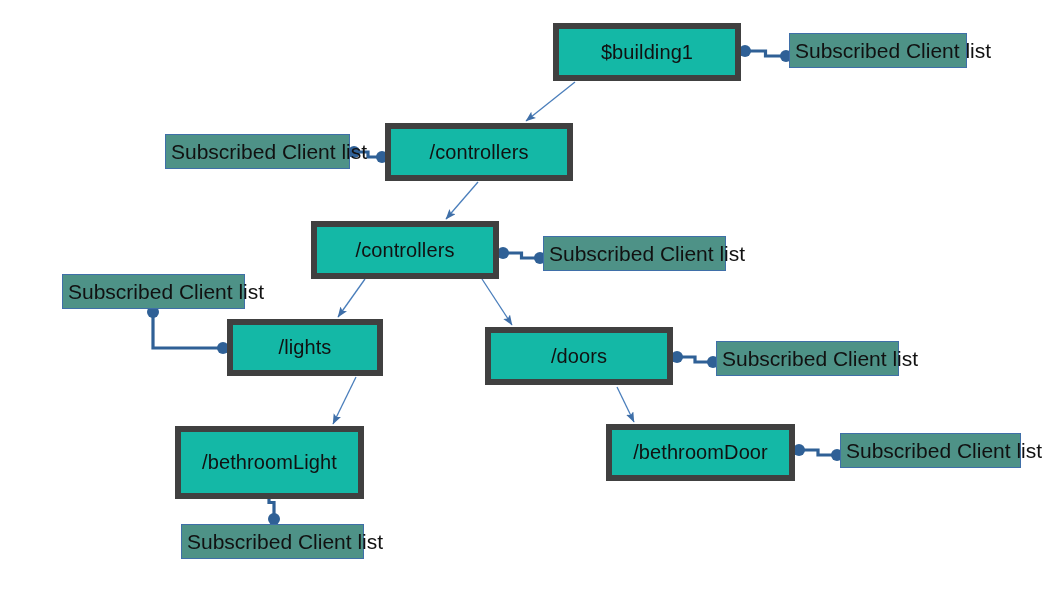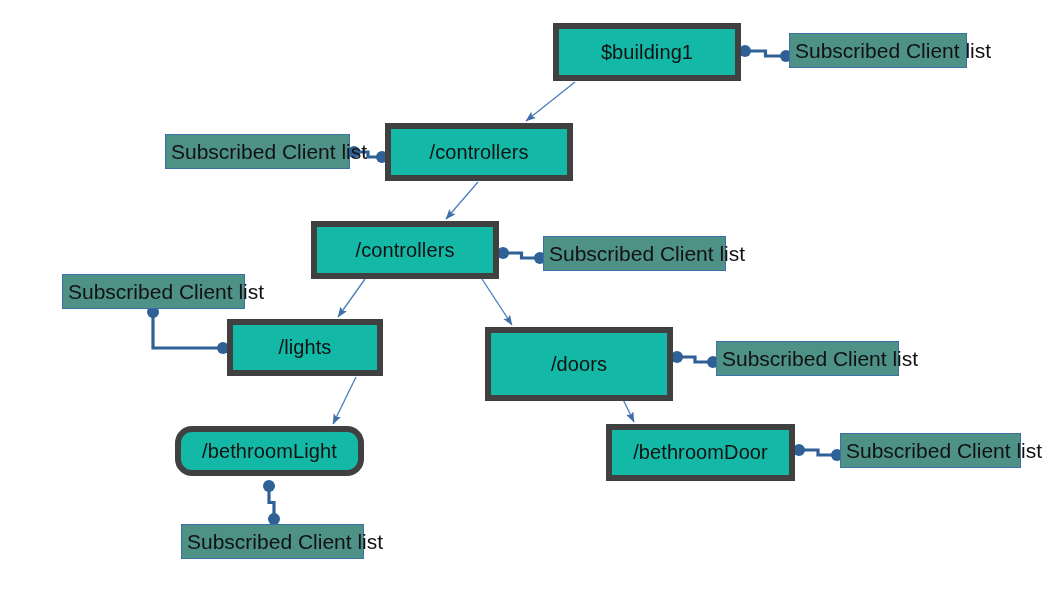--- a/index.html
+++ b/index.html
@@ -105,22 +105,22 @@
           <circle cx="274" cy="519" r="6" fill="#2f6096"></circle>
         </g>
       </g>
   </svg>
 
   <div id="topic-nodes">
       <div class="node node-topic" style="left: 553px; top: 23px; width: 188px; height: 58px;">$building1</div>
       <div class="node node-topic" style="left: 385px; top: 123px; width: 188px; height: 58px;">/controllers</div>
       <div class="node node-topic" style="left: 311px; top: 221px; width: 188px; height: 58px;">/controllers</div>
       <div class="node node-topic" style="left: 227px; top: 319px; width: 156px; height: 57px;">/lights</div>
-      <div class="node node-topic" style="left: 485px; top: 327px; width: 188px; height: 74px;">/doors</div>
-      <div class="node node-topic" style="left: 175px; top: 426px; width: 189px; height: 50px; border-radius: 17px;">/bethroomLight</div>
+      <div class="node node-topic" style="left: 485px; top: 327px; width: 188px; height: 58px;">/doors</div>
+      <div class="node node-topic" style="left: 175px; top: 426px; width: 189px; height: 73px;">/bethroomLight</div>
       <div class="node node-topic" style="left: 606px; top: 424px; width: 189px; height: 57px;">/bethroomDoor</div>
     </div>
   <div id="client-nodes">
       <div class="node node-client" style="left: 789px; top: 33px; width: 178px; height: 35px;">Subscribed Client list</div>
       <div class="node node-client" style="left: 165px; top: 134px; width: 185px; height: 35px;">Subscribed Client list</div>
       <div class="node node-client" style="left: 543px; top: 236px; width: 183px; height: 35px;">Subscribed Client list</div>
       <div class="node node-client" style="left: 62px; top: 274px; width: 183px; height: 35px;">Subscribed Client list</div>
       <div class="node node-client" style="left: 716px; top: 341px; width: 183px; height: 35px;">Subscribed Client list</div>
       <div class="node node-client" style="left: 840px; top: 433px; width: 181px; height: 35px;">Subscribed Client list</div>
       <div class="node node-client" style="left: 181px; top: 524px; width: 183px; height: 35px;">Subscribed Client list</div>

